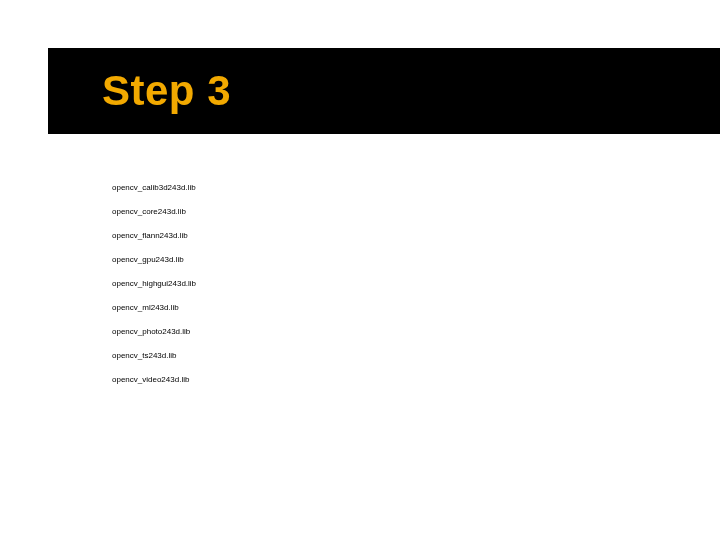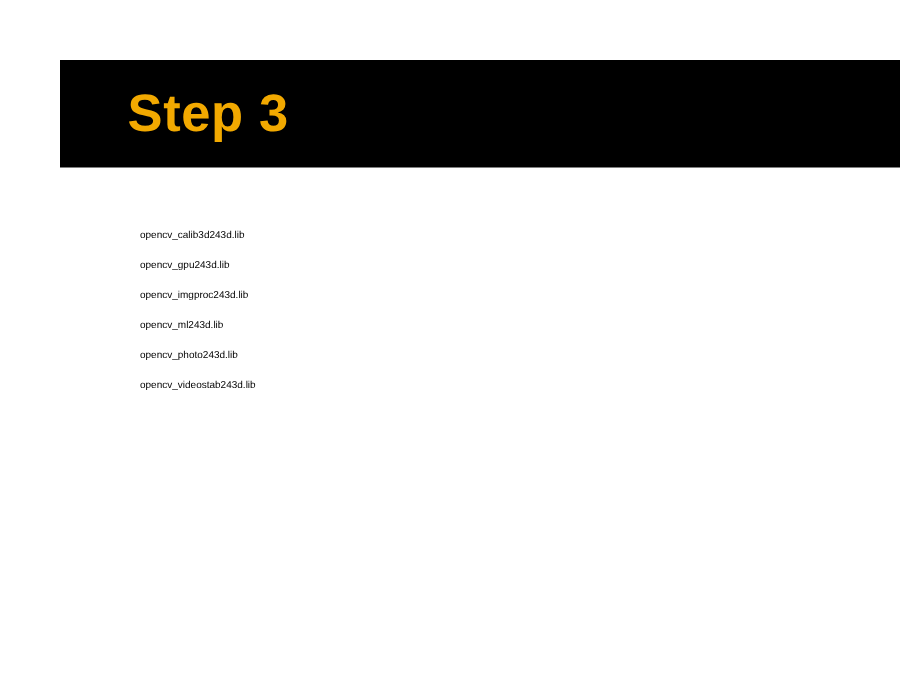--- a/index.html
+++ b/index.html
@@ -34,18 +34,21 @@
 </style>
 </head>
 <body>
 
 <div class="header">
   <div class="title">Step 3</div>
 </div>
 
 <div class="content">
   <div class="lib-item">opencv_calib3d243d.lib</div>
+  <div class="lib-item">opencv_core243d.lib</div>
+  <div class="lib-item">opencv_flann243d.lib</div>
   <div class="lib-item">opencv_gpu243d.lib</div>
-  <div class="lib-item">opencv_imgproc243d.lib</div>
+  <div class="lib-item">opencv_highgui243d.lib</div>
   <div class="lib-item">opencv_ml243d.lib</div>
   <div class="lib-item">opencv_photo243d.lib</div>
-  <div class="lib-item">opencv_videostab243d.lib</div>
+  <div class="lib-item">opencv_ts243d.lib</div>
+  <div class="lib-item">opencv_video243d.lib</div>
 </div>
 
 </body></html>

